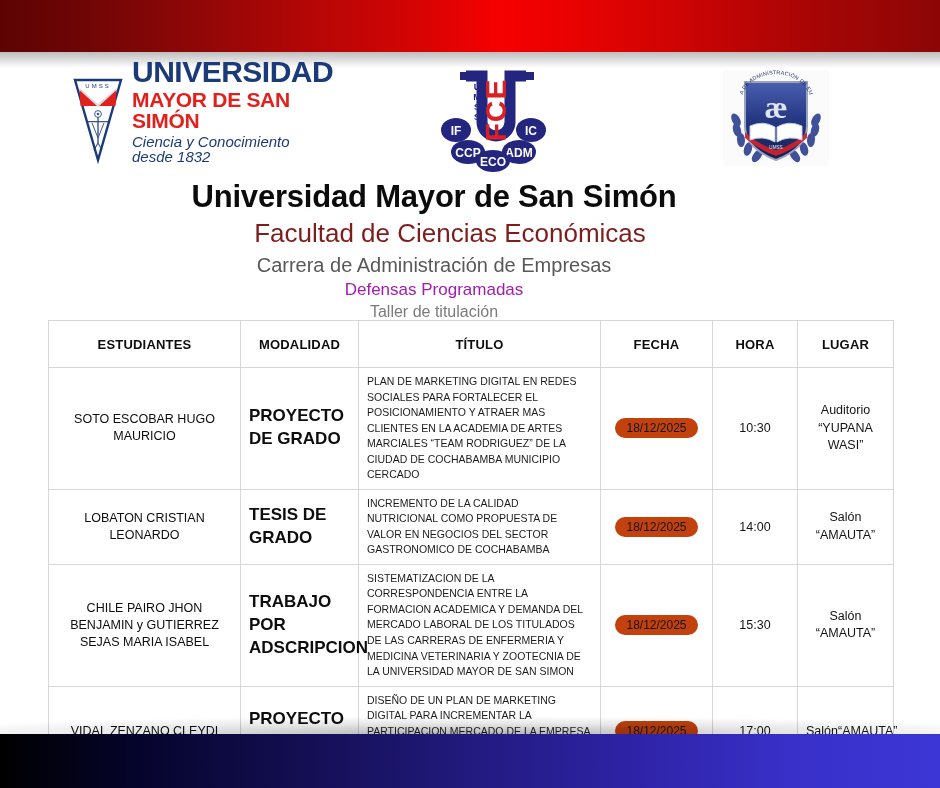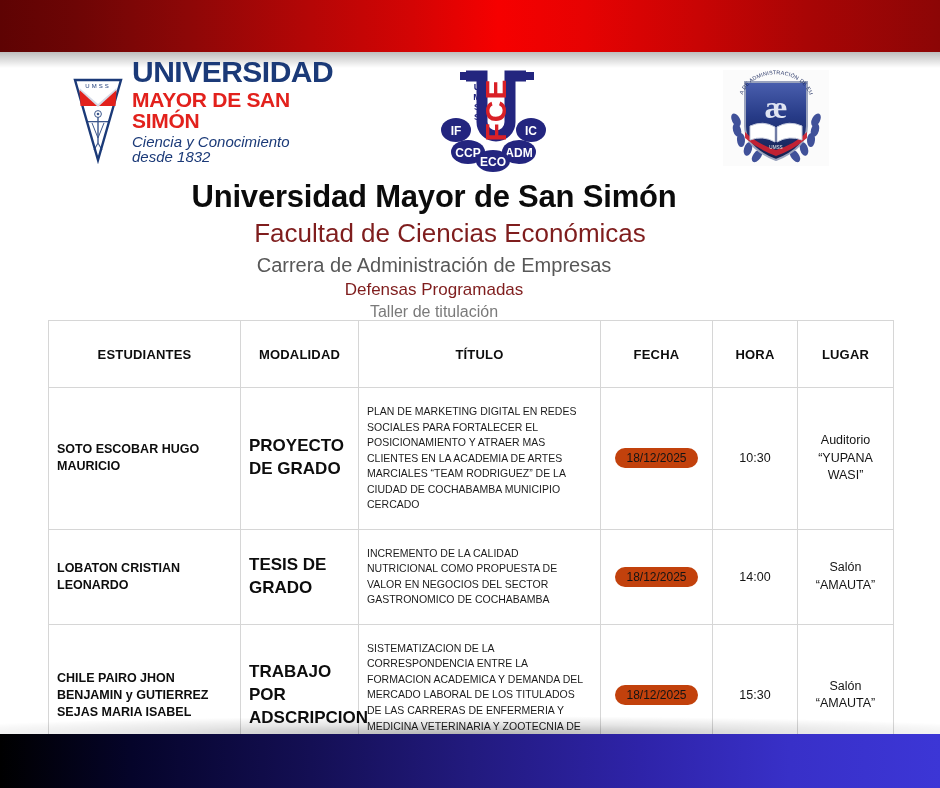--- a/index.html
+++ b/index.html
@@ -148,21 +148,21 @@
     padding-left: 32px;
   }
   .title-sub2 {
     font-size: 20px;
     color: #585858;
     line-height: 1.35;
     margin-top: 1px;
   }
   .title-sub3 {
     font-size: 17px;
-    color: #7f1d1d;
+    color: #a21caf;
     line-height: 1.35;
   }
   .title-sub4 {
     font-size: 16px;
     color: #7a7a7a;
     line-height: 1.35;
   }
 
   
   .table-wrap {
@@ -172,37 +172,37 @@
   }
   table.sched {
     border-collapse: collapse;
     width: 845px;
     table-layout: fixed;
     background: #ffffff;
   }
   table.sched th, table.sched td {
     border: 1px solid #d6d6d6;
     vertical-align: middle;
-    padding: 16px 8px;
+    padding: 6px 8px;
   }
   table.sched thead th {
     height: 34px;
     font-size: 13px;
     font-weight: bold;
     text-align: center;
     color: #0d0d0d;
     letter-spacing: 0.2px;
   }
   td.c-est {
     font-size: 12.5px;
-    font-weight: bold;
+    font-weight: normal;
     color: #0d0d0d;
     line-height: 1.35;
     padding-left: 14px;
-    text-align: left;
+    text-align: center;
   }
   td.c-mod {
     font-size: 17px;
     font-weight: bold;
     color: #0d0d0d;
     line-height: 1.35;
     padding-left: 12px;
     text-align: left;
   }
   td.c-tit {

